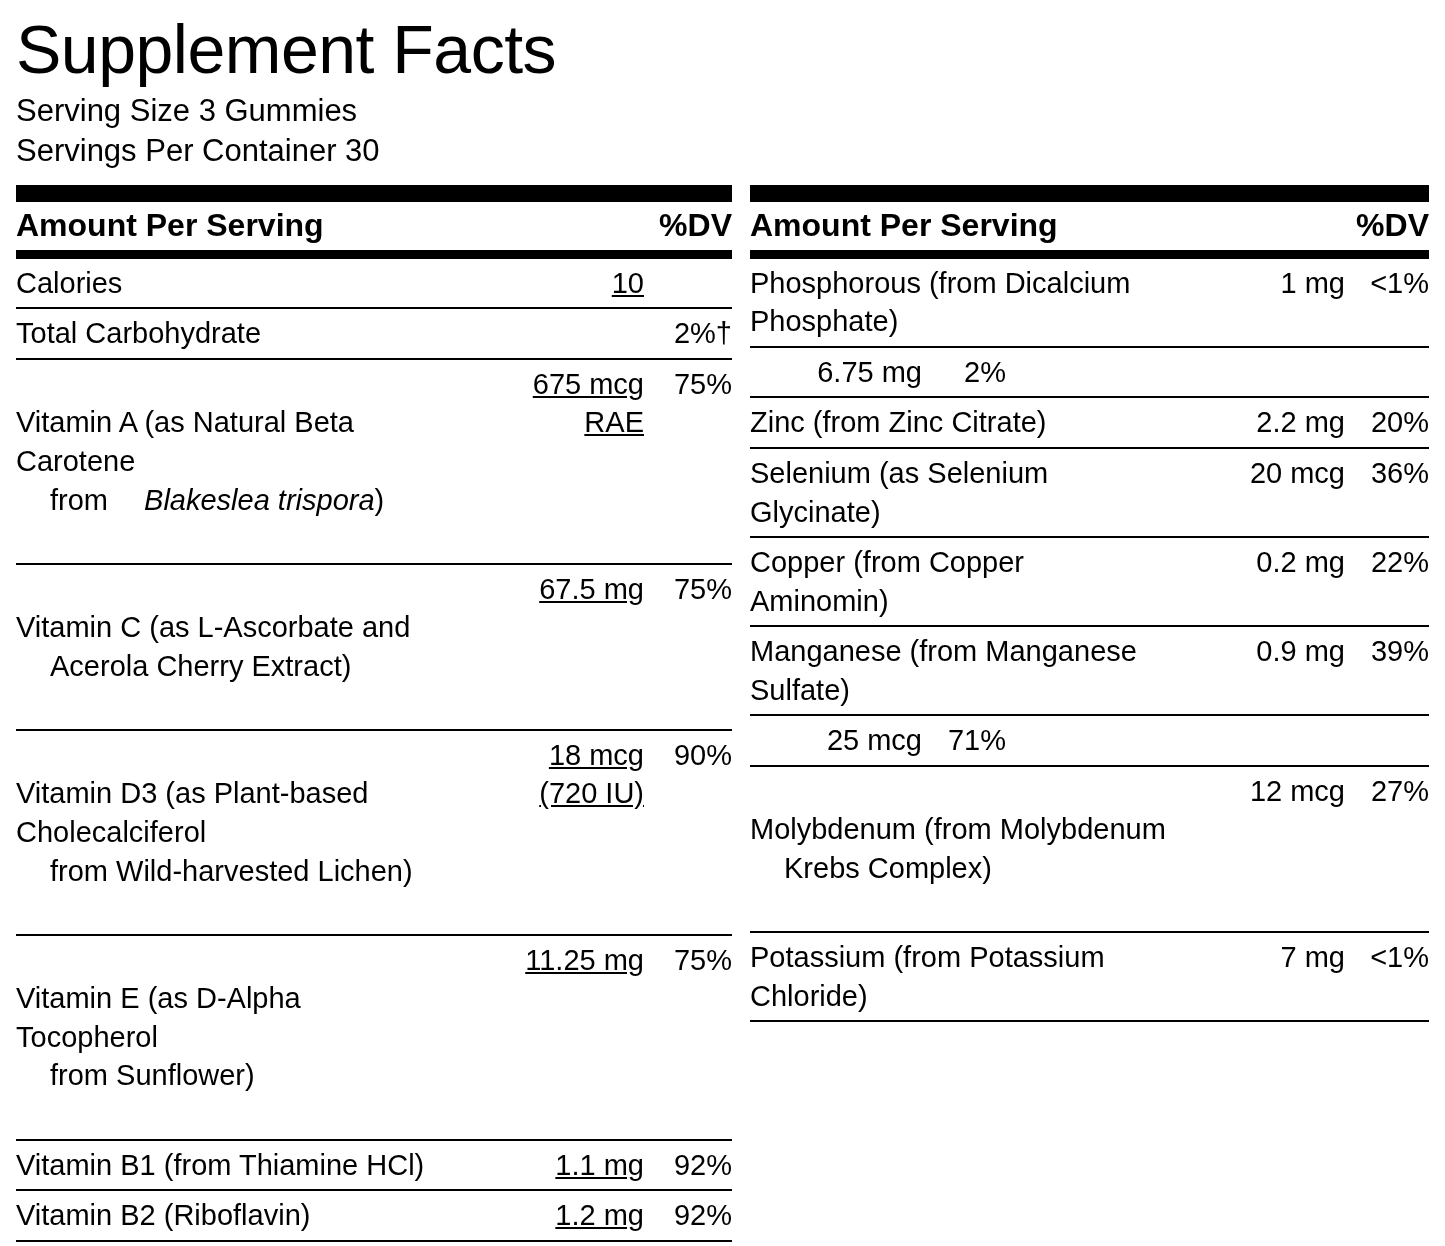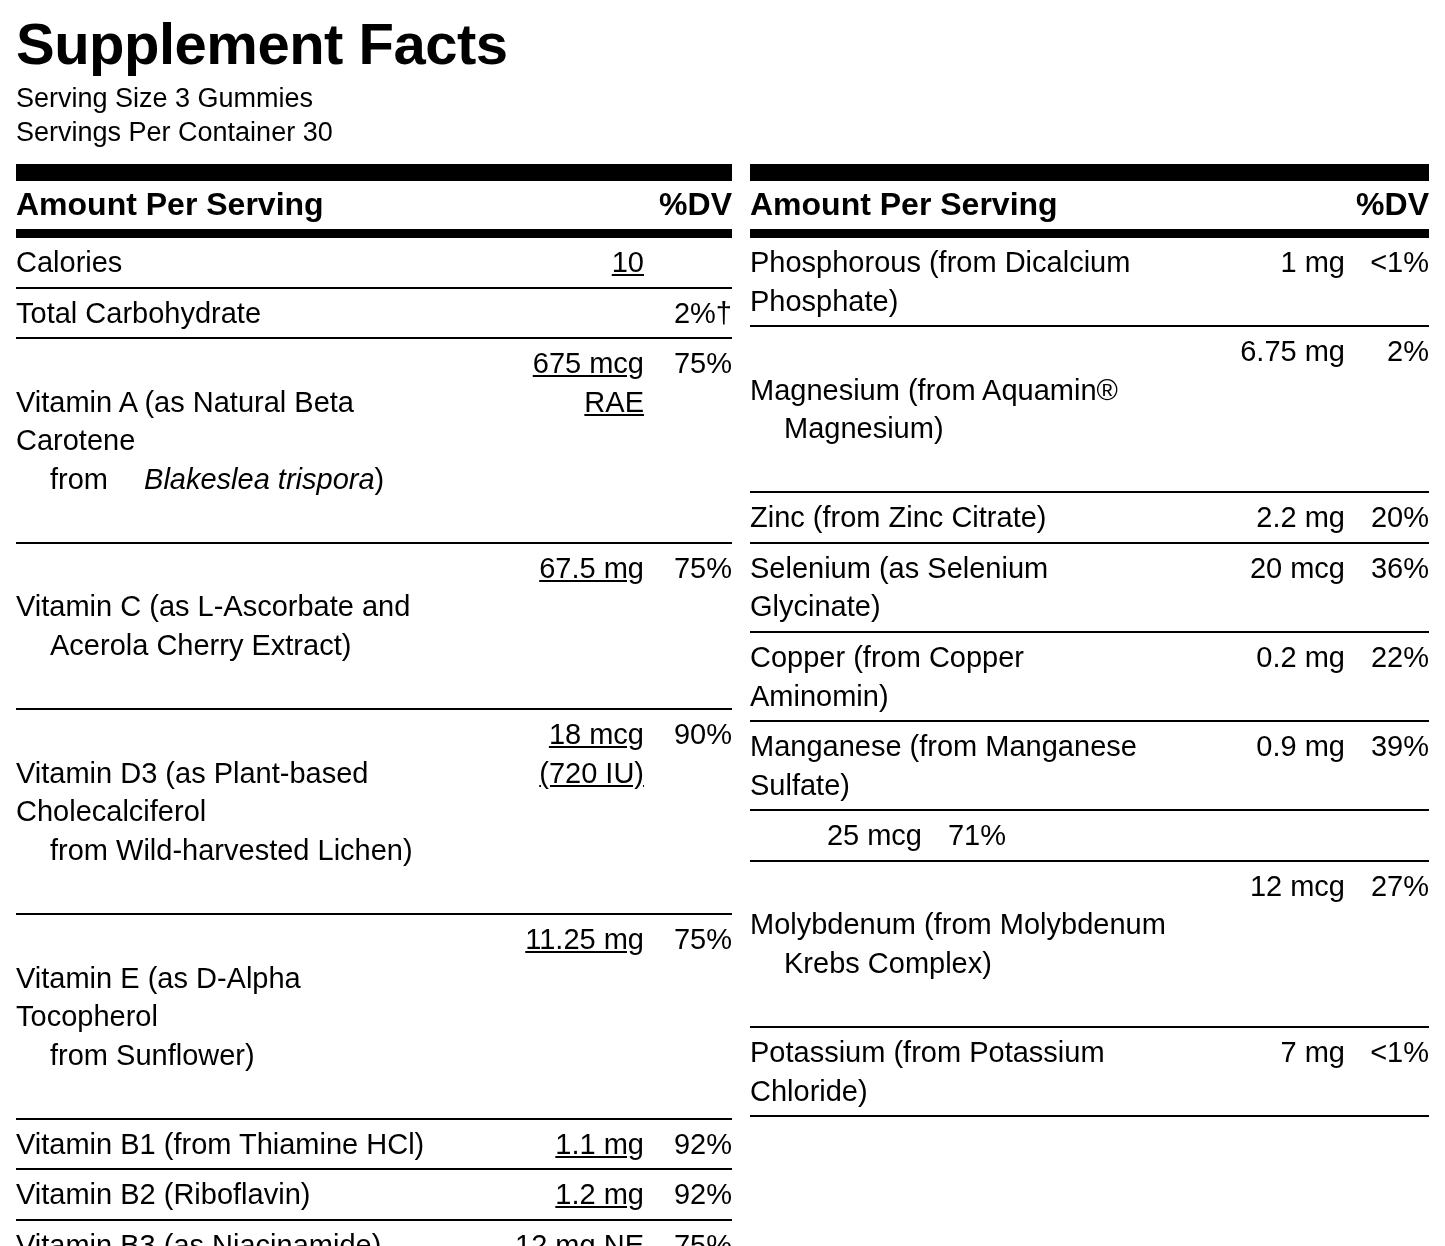--- a/index.html
+++ b/index.html
@@ -15,28 +15,28 @@
     overflow: hidden;
   }
   .panel {
     position: relative;
     width: 1445px;
     height: 1246px;
     box-sizing: border-box;
     padding: 14px 16px 0 16px;
   }
   .title {
-    font-size: 58px;
-    font-weight: bold;
+    font-size: 68px;
+    font-weight: normal;
     letter-spacing: -0.5px;
     line-height: 1.05;
     margin: 0 0 6px 0;
   }
   .serving-line {
-    font-size: 27px;
+    font-size: 31px;
     line-height: 1.28;
   }
   .columns {
     display: flex;
     margin-top: 14px;
   }
   .col {
     box-sizing: border-box;
   }
   .col-left {
@@ -200,24 +200,20 @@
       <div class="rule-mid"></div>
 
       <div class="nut-row">
         <span class="nut-name">Phosphorous (from Dicalcium Phosphate)</span>
         <span class="nut-amt">1 mg</span>
         <span class="nut-dv">&lt;1%</span>
       </div>
 
 
       <div class="nut-row">
-        <span class="nut-name">
-          <span>Magnesium (from Aquamin®</span>
-          <span class="indent-line">Magnesium)</span>
-        </span>
         <span class="nut-amt">6.75 mg</span>
         <span class="nut-dv">2%</span>
       </div>
 
       <div class="nut-row">
         <span class="nut-name">Zinc (from Zinc Citrate)</span>
         <span class="nut-amt">2.2 mg</span>
         <span class="nut-dv">20%</span>
       </div>
 

